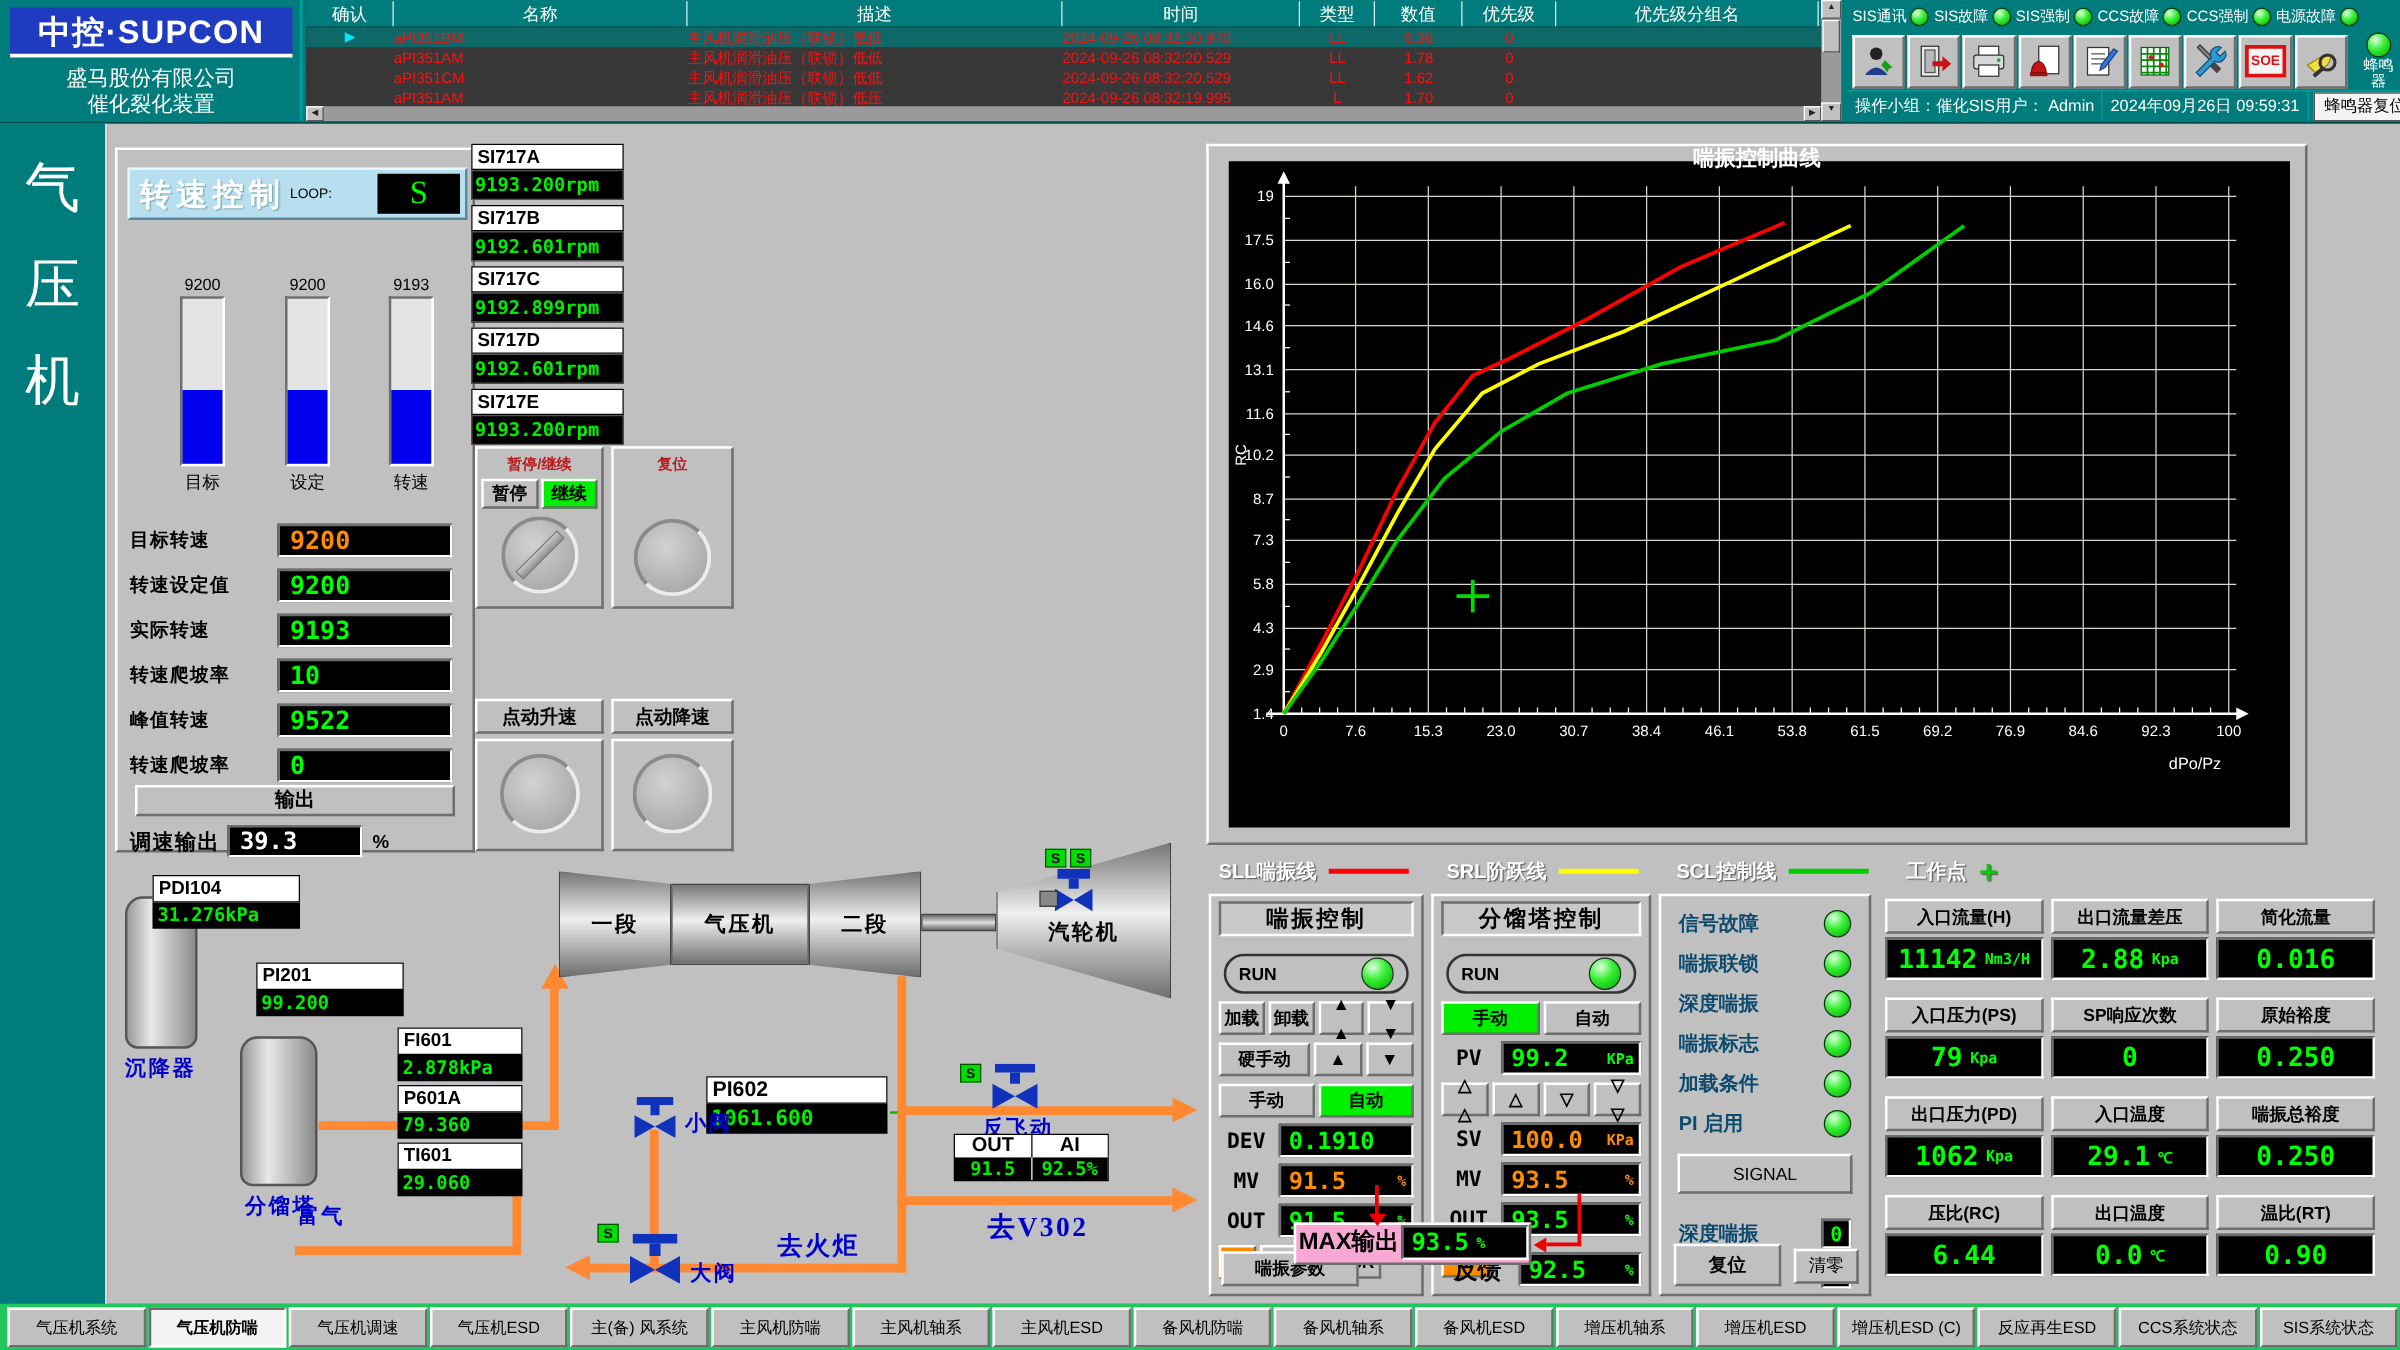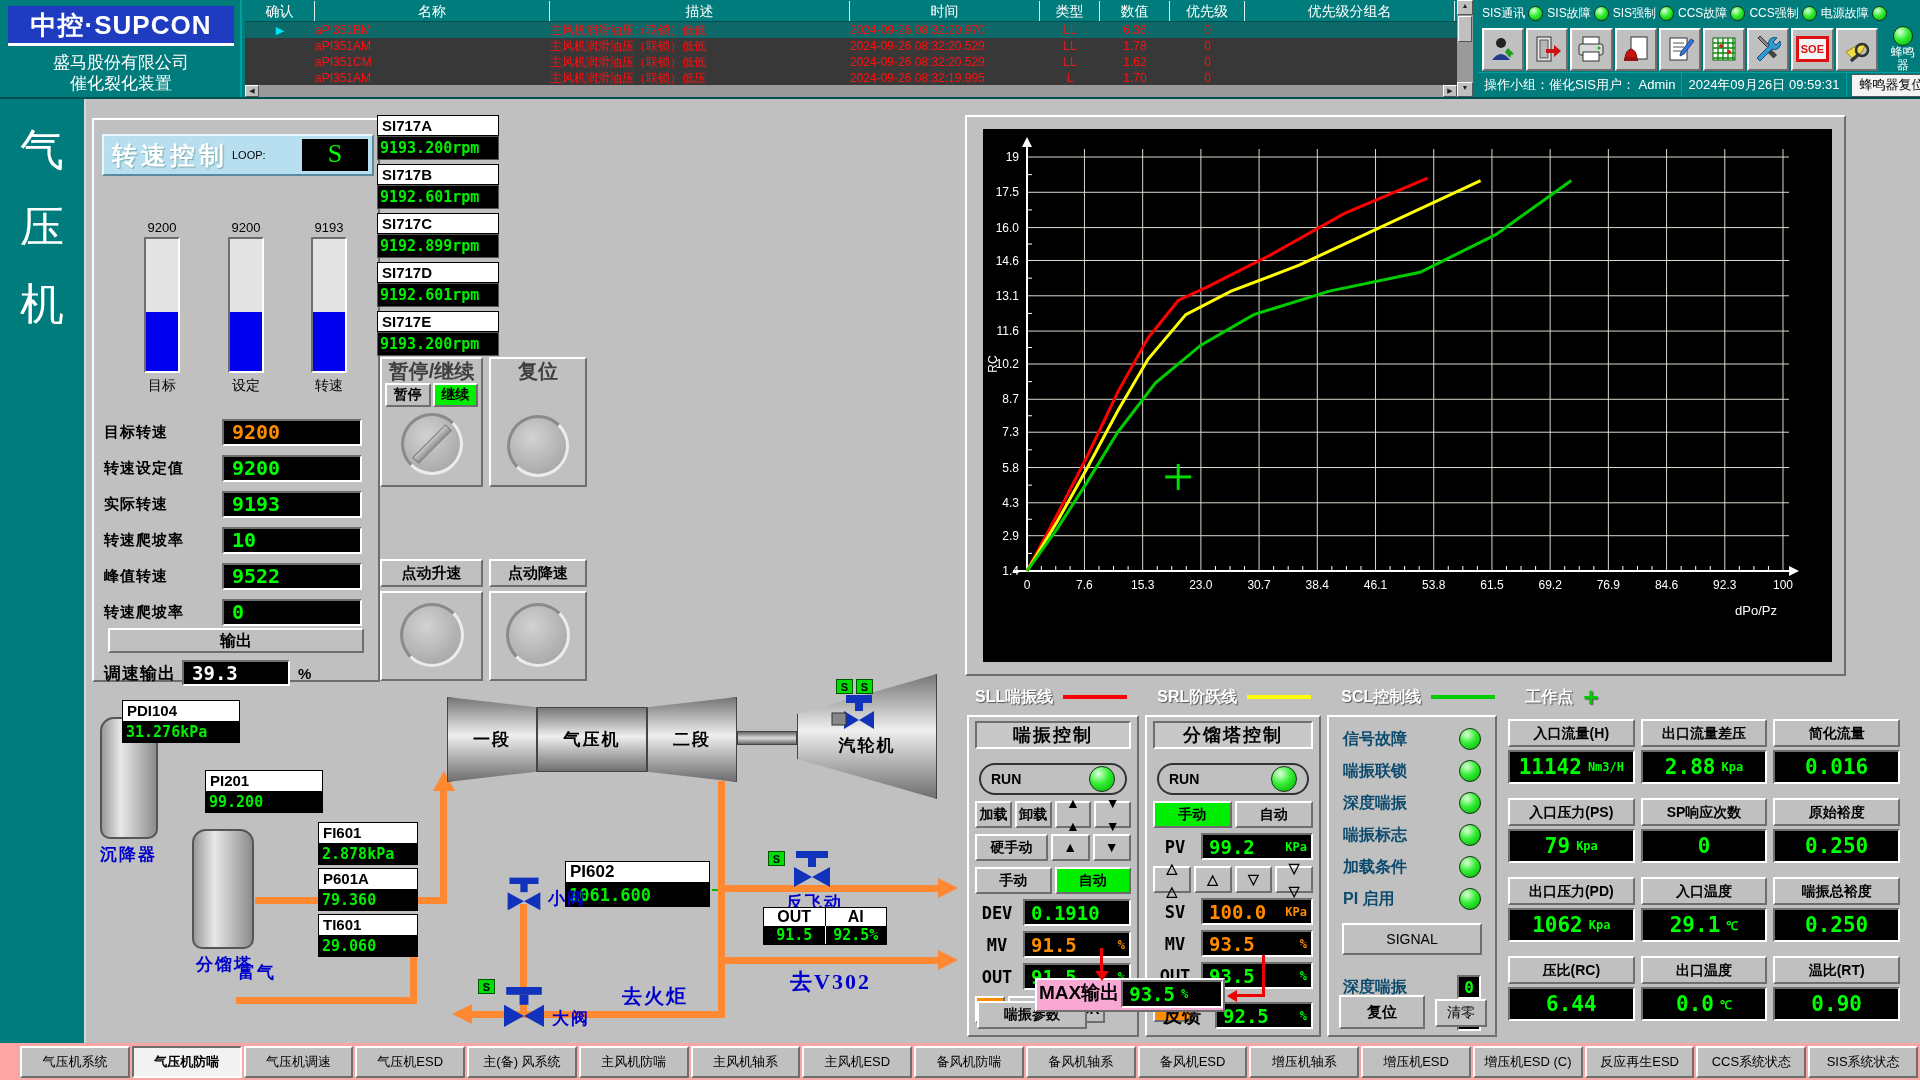--- a/index.html
+++ b/index.html
@@ -99,21 +99,21 @@
 
   
   #tach-panel { left:377px; top:16px; width:122px; }
   .tach { margin-bottom:4px; }
   .tach .ttag { background:#fff; border:1px solid #000; color:#000; font-weight:bold; font-size:15px;
                 padding:1px 4px; }
   .tach .tval { background:#000; border:1px solid #555; color:#00ee00; font-weight:bold; font-size:15px;
                 padding:2px 2px; font-family:"DejaVu Sans Mono",monospace; }
 
   
-  .grp-title { text-align:center; font-size:20px; font-weight:bold; color:#404040; line-height:24px; }
+  .grp-title { text-align:center; font-size:12px; font-weight:bold; color:#b91c1c; line-height:24px; }
   .mini-btn { font-size:14px; font-weight:bold; color:#000; text-align:center; }
   .knob { position:relative; border-radius:50%;
           background:radial-gradient(circle at 40% 35%, #d2d2d2, #9d9d9d);
           border:3px solid; border-color:#8a8a8a #ececec #ececec #8a8a8a; }
   .knob .handle { position:absolute; left:50%; top:50%; width:16%; height:84%;
                   background:linear-gradient(90deg,#c8c8c8,#909090);
                   border:1px solid #777; transform:translate(-50%,-50%) rotate(45deg); }
 
   
   #chart-panel { left:965px; top:16px; width:881px; height:561px; }
@@ -171,22 +171,22 @@
   .stat-row .slab { font-size:16px; font-weight:bold; color:#0c4a6e; }
 
   
   #metrics-panel { position:absolute; left:1502px; top:616px; width:404px; height:322px;
                    display:grid; grid-template-columns:1fr 1fr 1fr; grid-auto-rows:78px; gap:1px 6px; padding:4px 6px; }
   .mcell .mlab { height:28px; text-align:center; font-size:14px; font-weight:bold; color:#000; line-height:24px; }
   .mcell .mval { height:34px; margin-top:3px; font-size:21px; justify-content:center; gap:6px; }
   .mcell .munit { font-size:12px; }
 
   
-  #tabs { position:absolute; left:0; top:1043px; width:1920px; height:37px; background:#fca5a5;
-          display:flex; gap:2px; padding:3px 2px 2px 20px; }
+  #tabs { position:absolute; left:0; top:1043px; width:1920px; height:37px; background:#22c55e;
+          display:flex; gap:2px; padding:3px 2px 2px 6px; }
   .tab { flex:1; font-size:13px; color:#000; text-align:center; line-height:28px;
          white-space:nowrap; overflow:hidden; }
   .tab.active { background:#f2f2f2; border-color:#6e6e6e #fff #fff #6e6e6e; font-weight:bold; }
 
   .red-line { position:absolute; background:#ee0000; }
   .red-tri { position:absolute; width:0; height:0; }
   .dashed-green { position:absolute; border-top:2px dashed #00bb00; }
 </style>
 </head>
 <body>
@@ -483,20 +483,21 @@
     <button class="mini-btn raised panel" style="left:380px;top:460px;width:103px;height:28px;font-size:15px;">点动升速</button>
     <button class="mini-btn raised panel" style="left:489px;top:460px;width:98px;height:28px;font-size:15px;">点动降速</button>
     <div class="panel raised" style="left:380px;top:492px;width:103px;height:90px;">
       <div class="knob" style="width:64px;height:64px;margin:10px auto;"></div>
     </div>
     <div class="panel raised" style="left:489px;top:492px;width:98px;height:90px;">
       <div class="knob" style="width:64px;height:64px;margin:10px auto;"></div>
     </div>
 
     <section id="chart-panel" class="panel raised">
+      <div id="chart-title">喘振控制曲线</div>
       <div id="plot"><svg width="849" height="533">
             <line x1="44" y1="20" x2="44" y2="442" stroke="#d8d8cc" stroke-width="1"></line>
             <line x1="101.45599999999999" y1="20" x2="101.45599999999999" y2="442" stroke="#d8d8cc" stroke-width="1"></line>
             <line x1="159.668" y1="20" x2="159.668" y2="442" stroke="#d8d8cc" stroke-width="1"></line>
             <line x1="217.88" y1="20" x2="217.88" y2="442" stroke="#d8d8cc" stroke-width="1"></line>
             <line x1="276.092" y1="20" x2="276.092" y2="442" stroke="#d8d8cc" stroke-width="1"></line>
             <line x1="334.30400000000003" y1="20" x2="334.30400000000003" y2="442" stroke="#d8d8cc" stroke-width="1"></line>
             <line x1="392.516" y1="20" x2="392.516" y2="442" stroke="#d8d8cc" stroke-width="1"></line>
             <line x1="450.72799999999995" y1="20" x2="450.72799999999995" y2="442" stroke="#d8d8cc" stroke-width="1"></line>
             <line x1="508.94" y1="20" x2="508.94" y2="442" stroke="#d8d8cc" stroke-width="1"></line>

